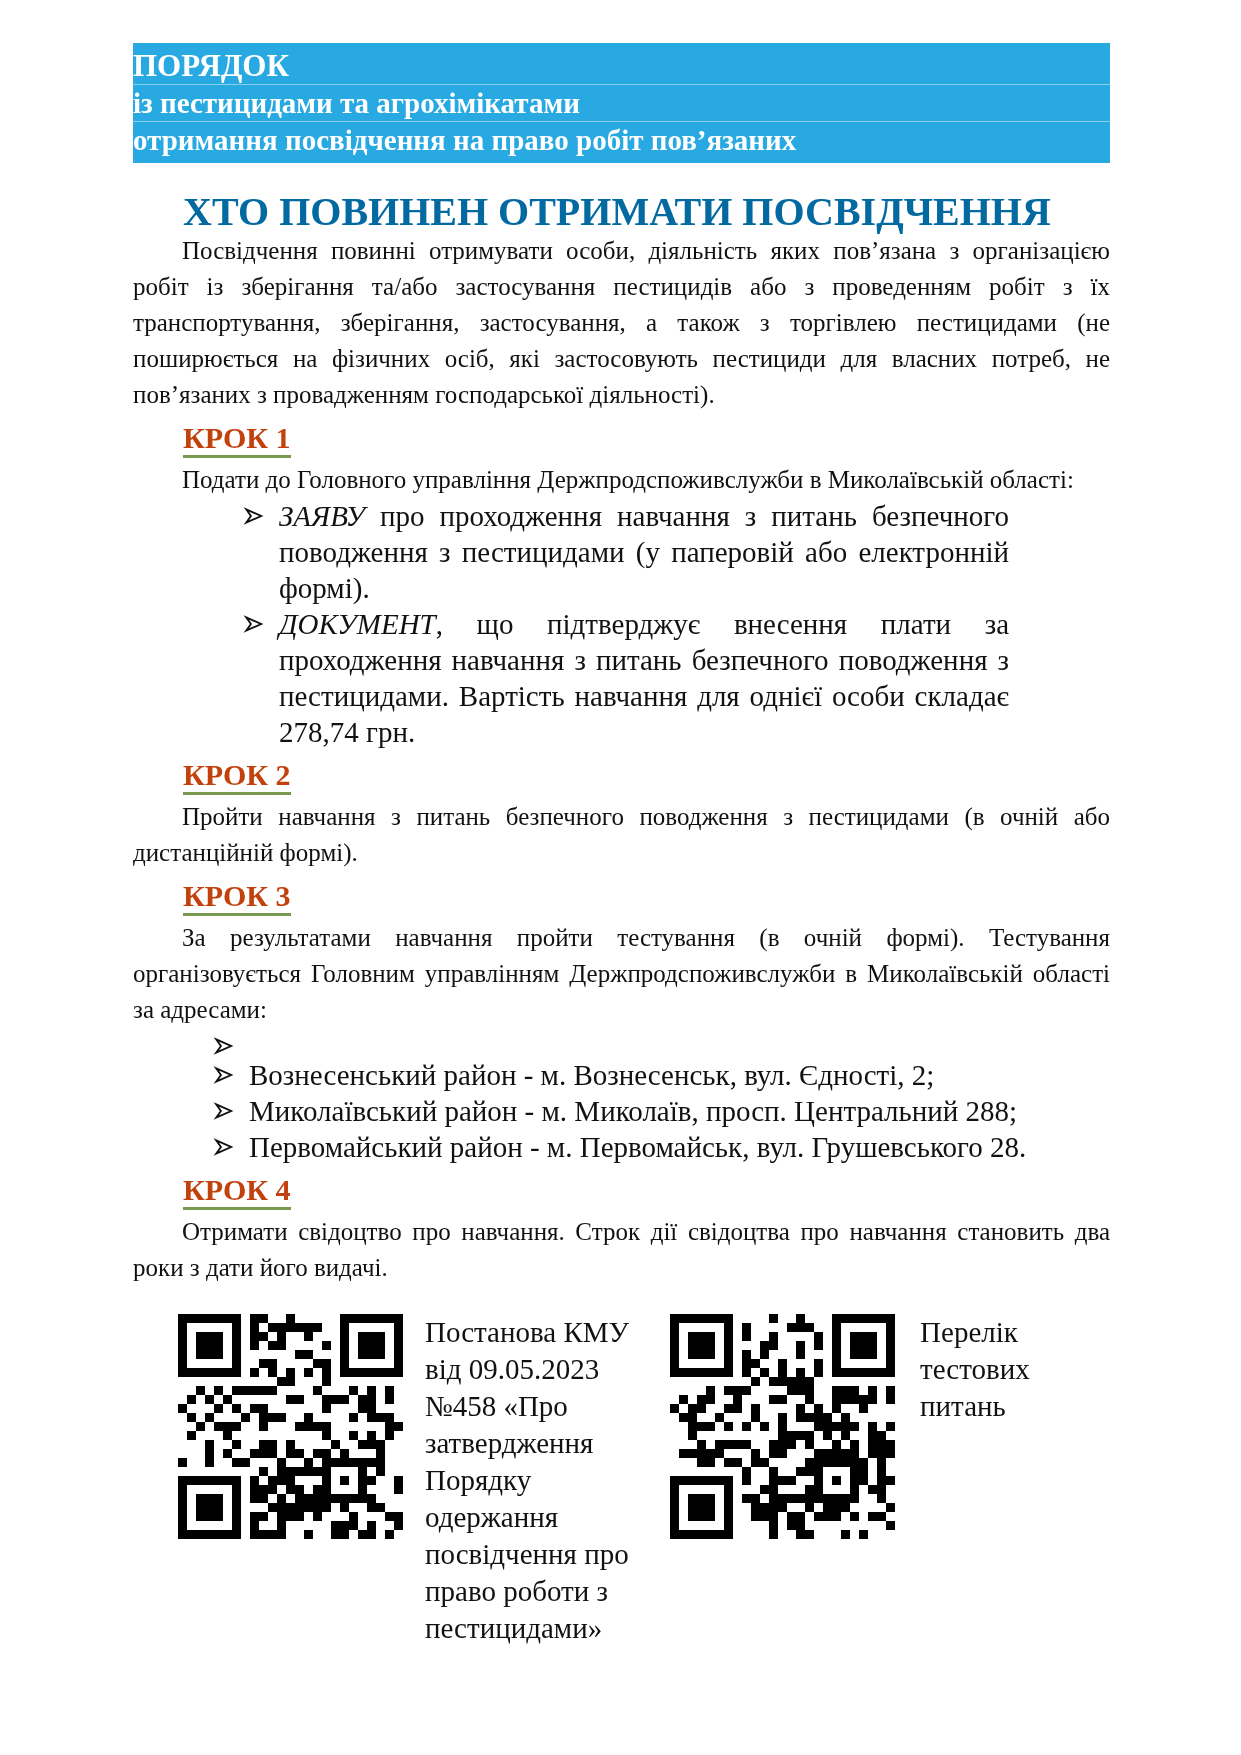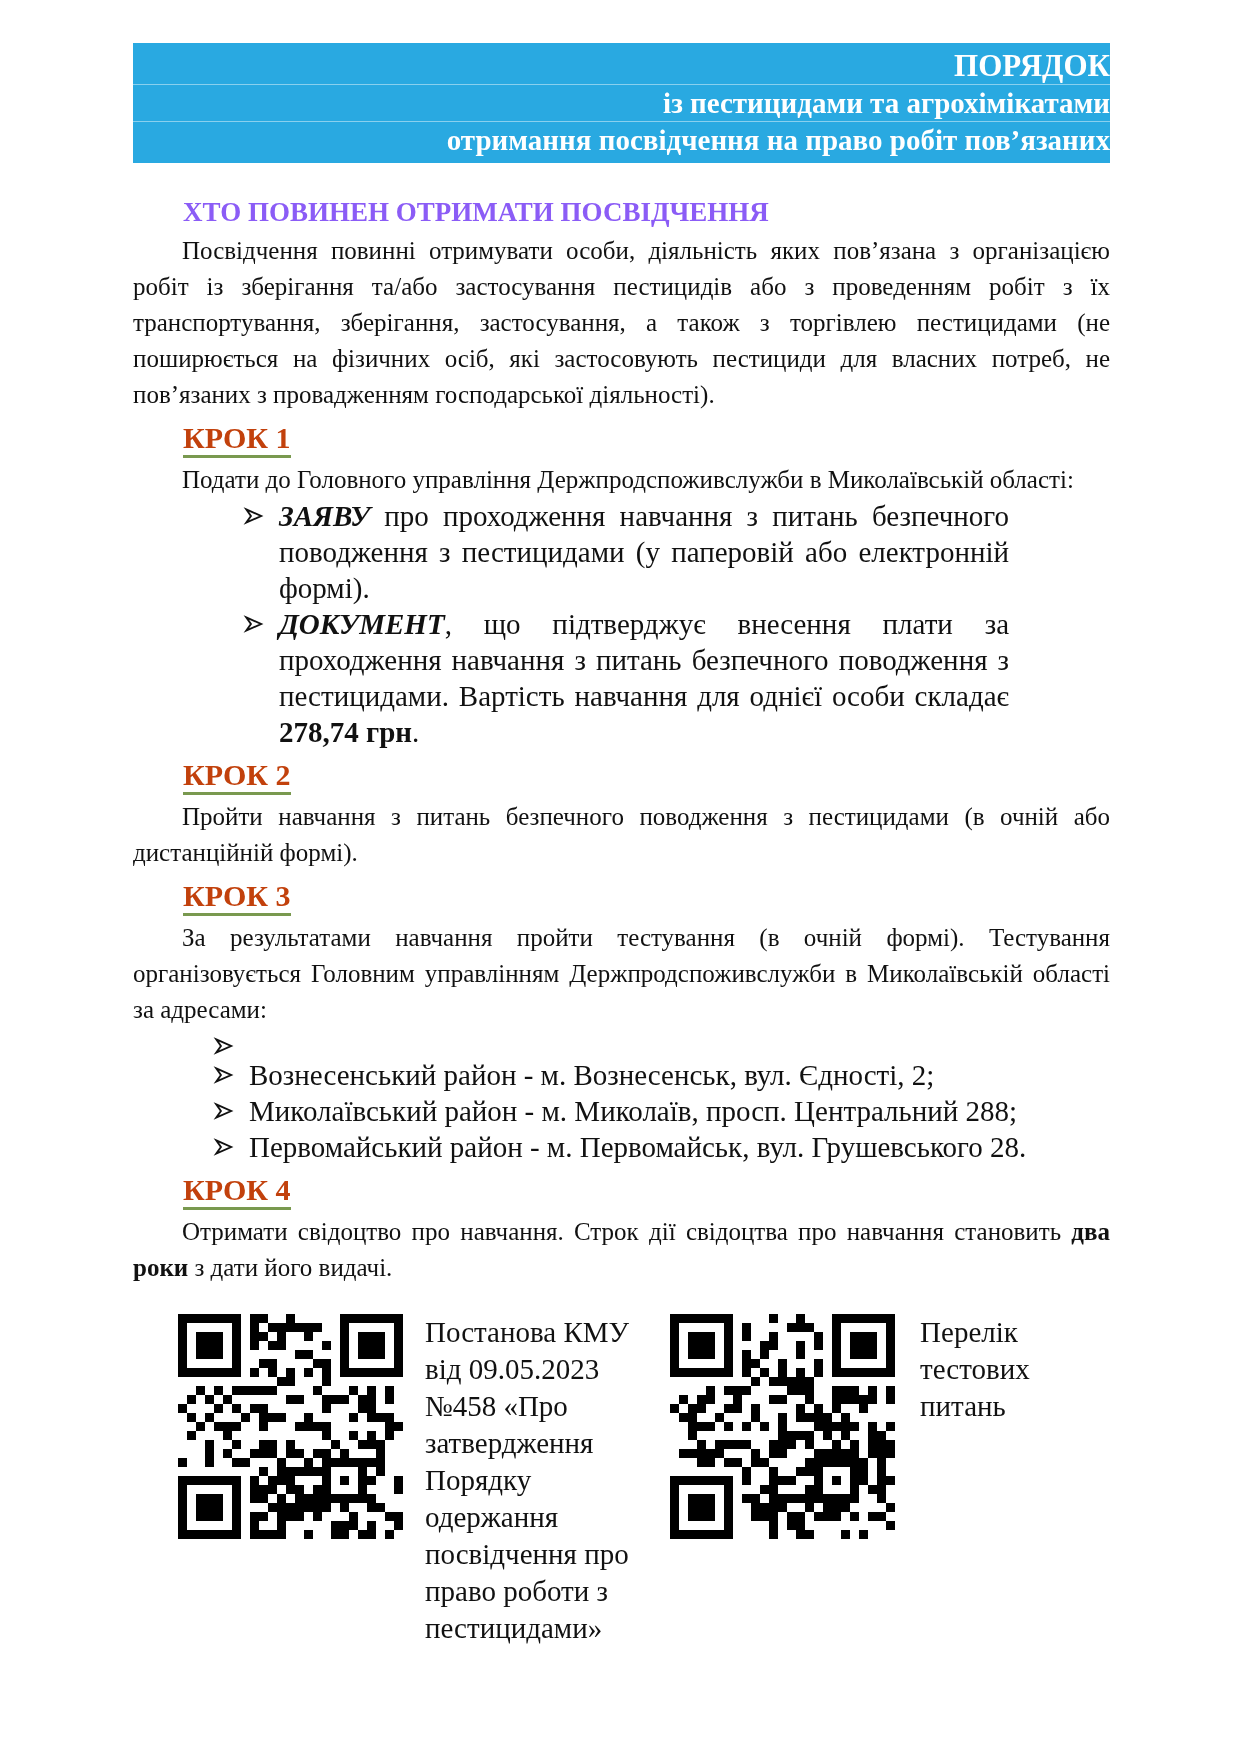--- a/index.html
+++ b/index.html
@@ -11,54 +11,54 @@
     color:#111111;
     overflow:hidden;
   }
   .content{margin-left:133px;width:977px;}
 
   
   .banner{
     margin-top:43px;
     background:#29A9E1;
     color:#ffffff;
-    text-align:right;
+    text-align:left;
     font-weight:bold;
     padding:4px 0 5px 0;
   }
   .banner-line{font-size:29px;line-height:36px;}
   .banner-title{font-size:31px;line-height:37px;}
   .banner-line + .banner-line{border-top:1px solid rgba(255,255,255,0.45);}
 
   
   .h-blue{
     margin:32px 0 0 50px;
-    font-size:27px;line-height:34px;
+    font-size:40px;line-height:34px;
     font-weight:bold;
-    color:#8b5cf6;
+    color:#0369a1;
   }
   .h-blue.second{margin-top:24px;}
   .krok{
     display:inline-block;
     margin:8px 0 0 50px;
     font-size:30px;line-height:33px;
     font-weight:bold;
     color:#c2410c;
     border-bottom:3px solid #79994F;
     padding-bottom:1px;
   }
 
   
   .para{
     margin:4px 0 0 0;
     font-size:25px;line-height:36px;
     text-align:justify;
     text-indent:49px;
   }
-  .bold{font-weight:bold;}
+  .bold{font-weight:normal;}
 
   
   .arrow-list{list-style:none;margin:0;padding:0;}
   .arrow-list li{display:flex;align-items:flex-start;}
   .list-step1{margin-left:110px;}
   .list-step1 li .li-text{width:730px;text-align:justify;}
   .list-addr{margin-left:80px;}
   .li-text{font-size:29px;line-height:36px;}
   .marker{flex:0 0 auto;width:22px;height:22px;margin:7px 14px 0 0;}
 

